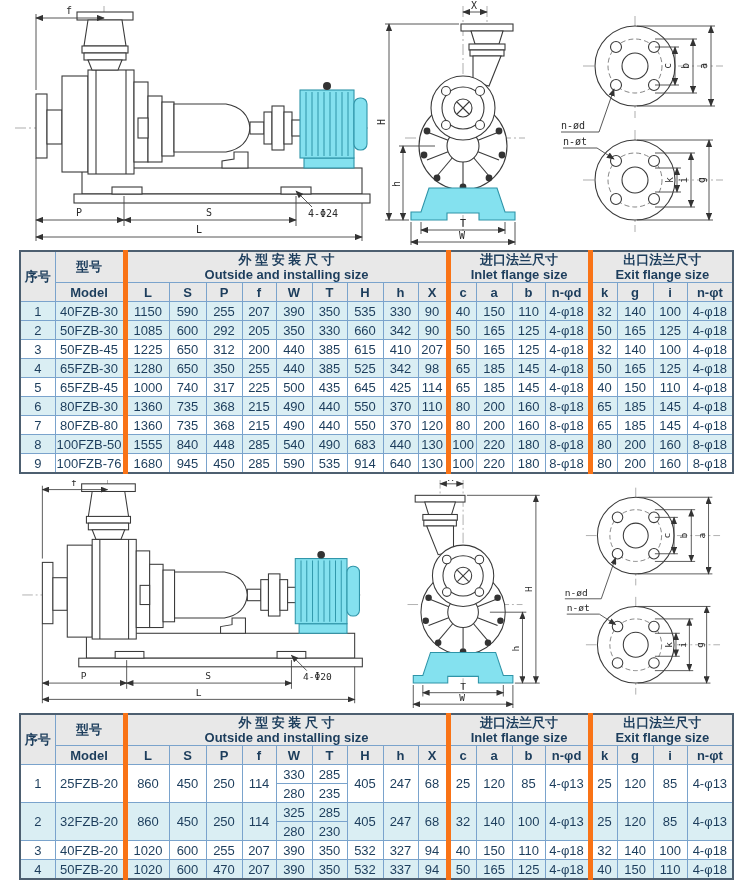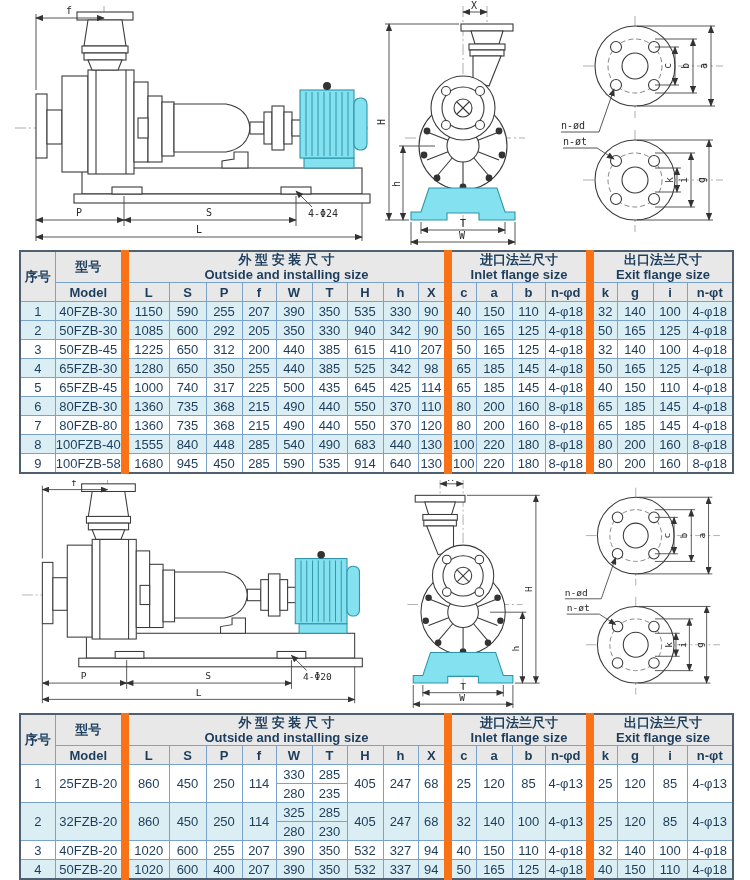--- a/index.html
+++ b/index.html
@@ -11,21 +11,21 @@
   .cy{fill:#84e1ef;stroke:#2e94a8;stroke-width:1.1;}
   .fin{stroke:#2e94a8;stroke-width:1;}
   .cl{stroke:#8a8a8a;stroke-width:0.7;stroke-dasharray:11 3 2 3;fill:none;}
   .dim{stroke:#444;stroke-width:0.9;fill:none;}
   .bolt{fill:#333;}
   .bc{stroke:#666;stroke-width:0.8;fill:none;stroke-dasharray:5 3;}
   table.spec{border-collapse:collapse;table-layout:fixed;width:713px;margin:5px 0 6px 19px;font-size:13px;color:#1c3d5c;border:2px solid #4d5f70;}
   .spec th,.spec td{border:1px solid #7aa3cc;text-align:center;padding:0;height:18px;white-space:nowrap;overflow:hidden;font-weight:normal;}
   .spec thead th{background:#e8e8e8;font-weight:bold;}
   .spec thead .grp div{line-height:15px;}
-  .spec .sec{border-left:8px solid #f97316;}
+  .spec .sec{border-left:5px solid #f97316;}
   .spec tr.tint td{background:#daeef3;}
   .spec td{background:#fff;}
 </style>
 </head>
 <body>
 
 <svg width="0" height="0" style="position:absolute" aria-hidden="true">
   <defs>
     <marker id="arr" viewBox="0 0 10 8" markerWidth="9" markerHeight="7" refX="9" refY="4" orient="auto-start-reverse">
       <path d="M0,0L10,4L0,8Z" fill="#333"></path>
@@ -300,21 +300,21 @@
         </tr>
         <tr class="tint">
           <td>2</td>
           <td>50FZB-30</td>
           <td class="sec">1085</td>
           <td>600</td>
           <td>292</td>
           <td>205</td>
           <td>350</td>
           <td>330</td>
-          <td>940</td>
+          <td>660</td>
           <td>342</td>
           <td>90</td>
           <td class="sec">50</td>
           <td>165</td>
           <td>125</td>
           <td>4-φ18</td>
           <td class="sec">50</td>
           <td>165</td>
           <td>125</td>
           <td>4-φ18</td>
@@ -419,42 +419,42 @@
           <td>200</td>
           <td>160</td>
           <td>8-φ18</td>
           <td class="sec">65</td>
           <td>185</td>
           <td>145</td>
           <td>4-φ18</td>
         </tr>
         <tr class="tint">
           <td>8</td>
-          <td>100FZB-40</td>
+          <td>100FZB-50</td>
           <td class="sec">1555</td>
           <td>840</td>
           <td>448</td>
           <td>285</td>
           <td>540</td>
           <td>490</td>
           <td>683</td>
           <td>440</td>
           <td>130</td>
           <td class="sec">100</td>
           <td>220</td>
           <td>180</td>
           <td>8-φ18</td>
           <td class="sec">80</td>
           <td>200</td>
           <td>160</td>
           <td>8-φ18</td>
         </tr>
         <tr>
           <td>9</td>
-          <td>100FZB-58</td>
+          <td>100FZB-76</td>
           <td class="sec">1680</td>
           <td>945</td>
           <td>450</td>
           <td>285</td>
           <td>590</td>
           <td>535</td>
           <td>914</td>
           <td>640</td>
           <td>130</td>
           <td class="sec">100</td>
@@ -766,21 +766,21 @@
           <td class="sec">32</td>
           <td>140</td>
           <td>100</td>
           <td>4-φ18</td>
         </tr>
         <tr class="tint">
           <td>4</td>
           <td>50FZB-20</td>
           <td class="sec">1020</td>
           <td>600</td>
-          <td>400</td>
+          <td>470</td>
           <td>207</td>
           <td>390</td>
           <td>350</td>
           <td>532</td>
           <td>337</td>
           <td>94</td>
           <td class="sec">50</td>
           <td>165</td>
           <td>125</td>
           <td>4-φ18</td>

